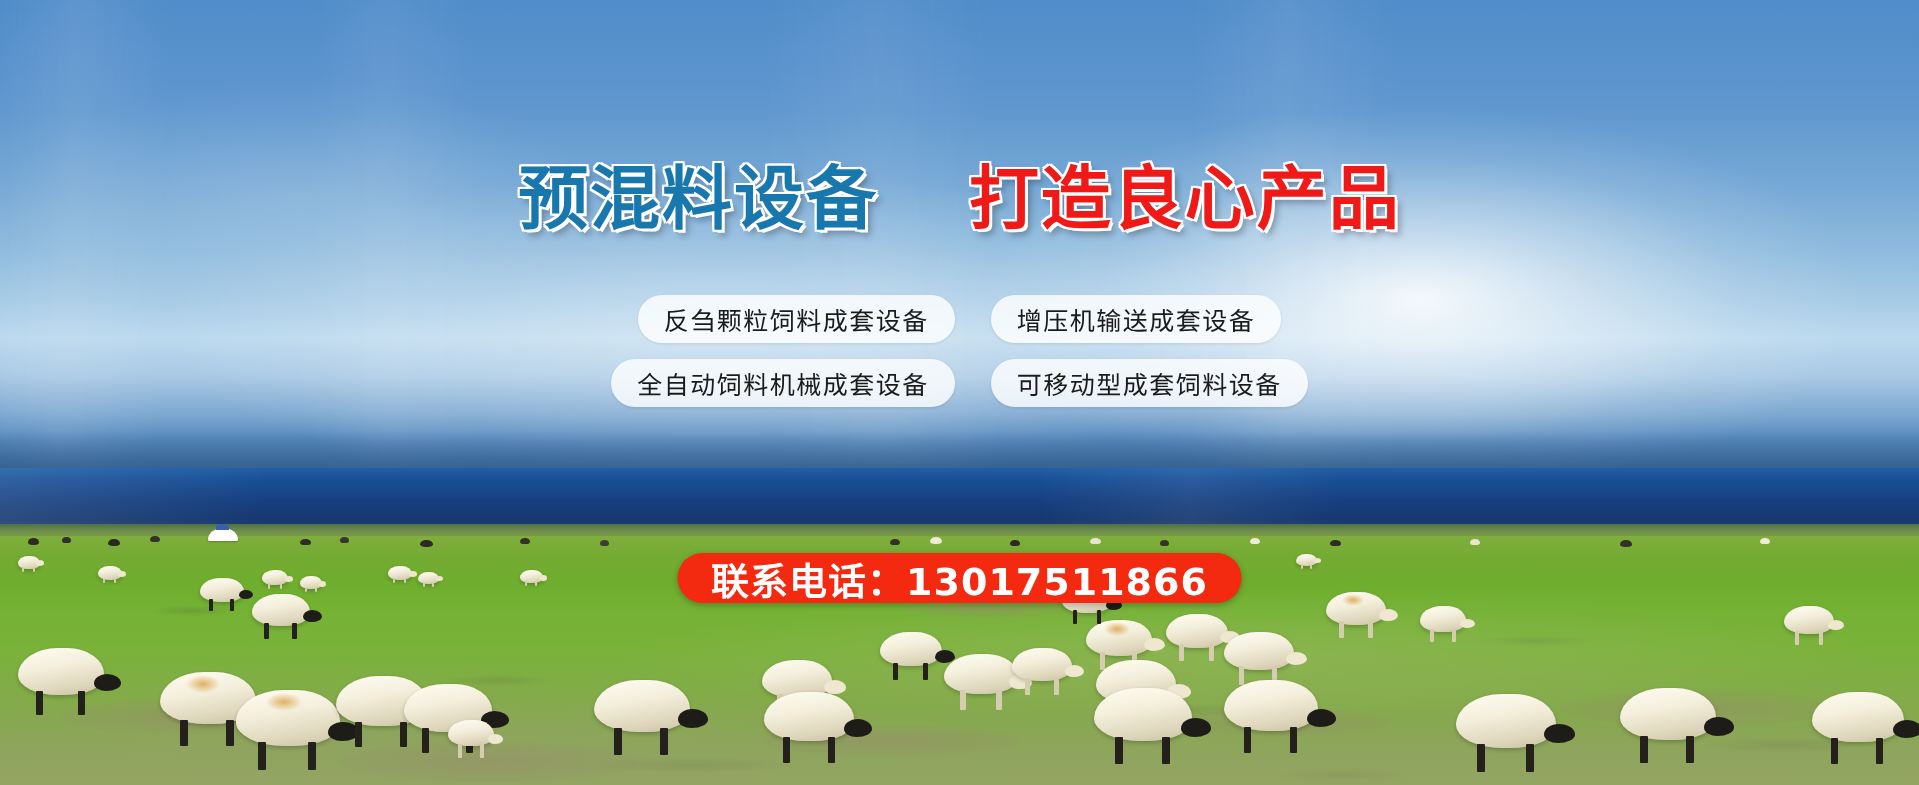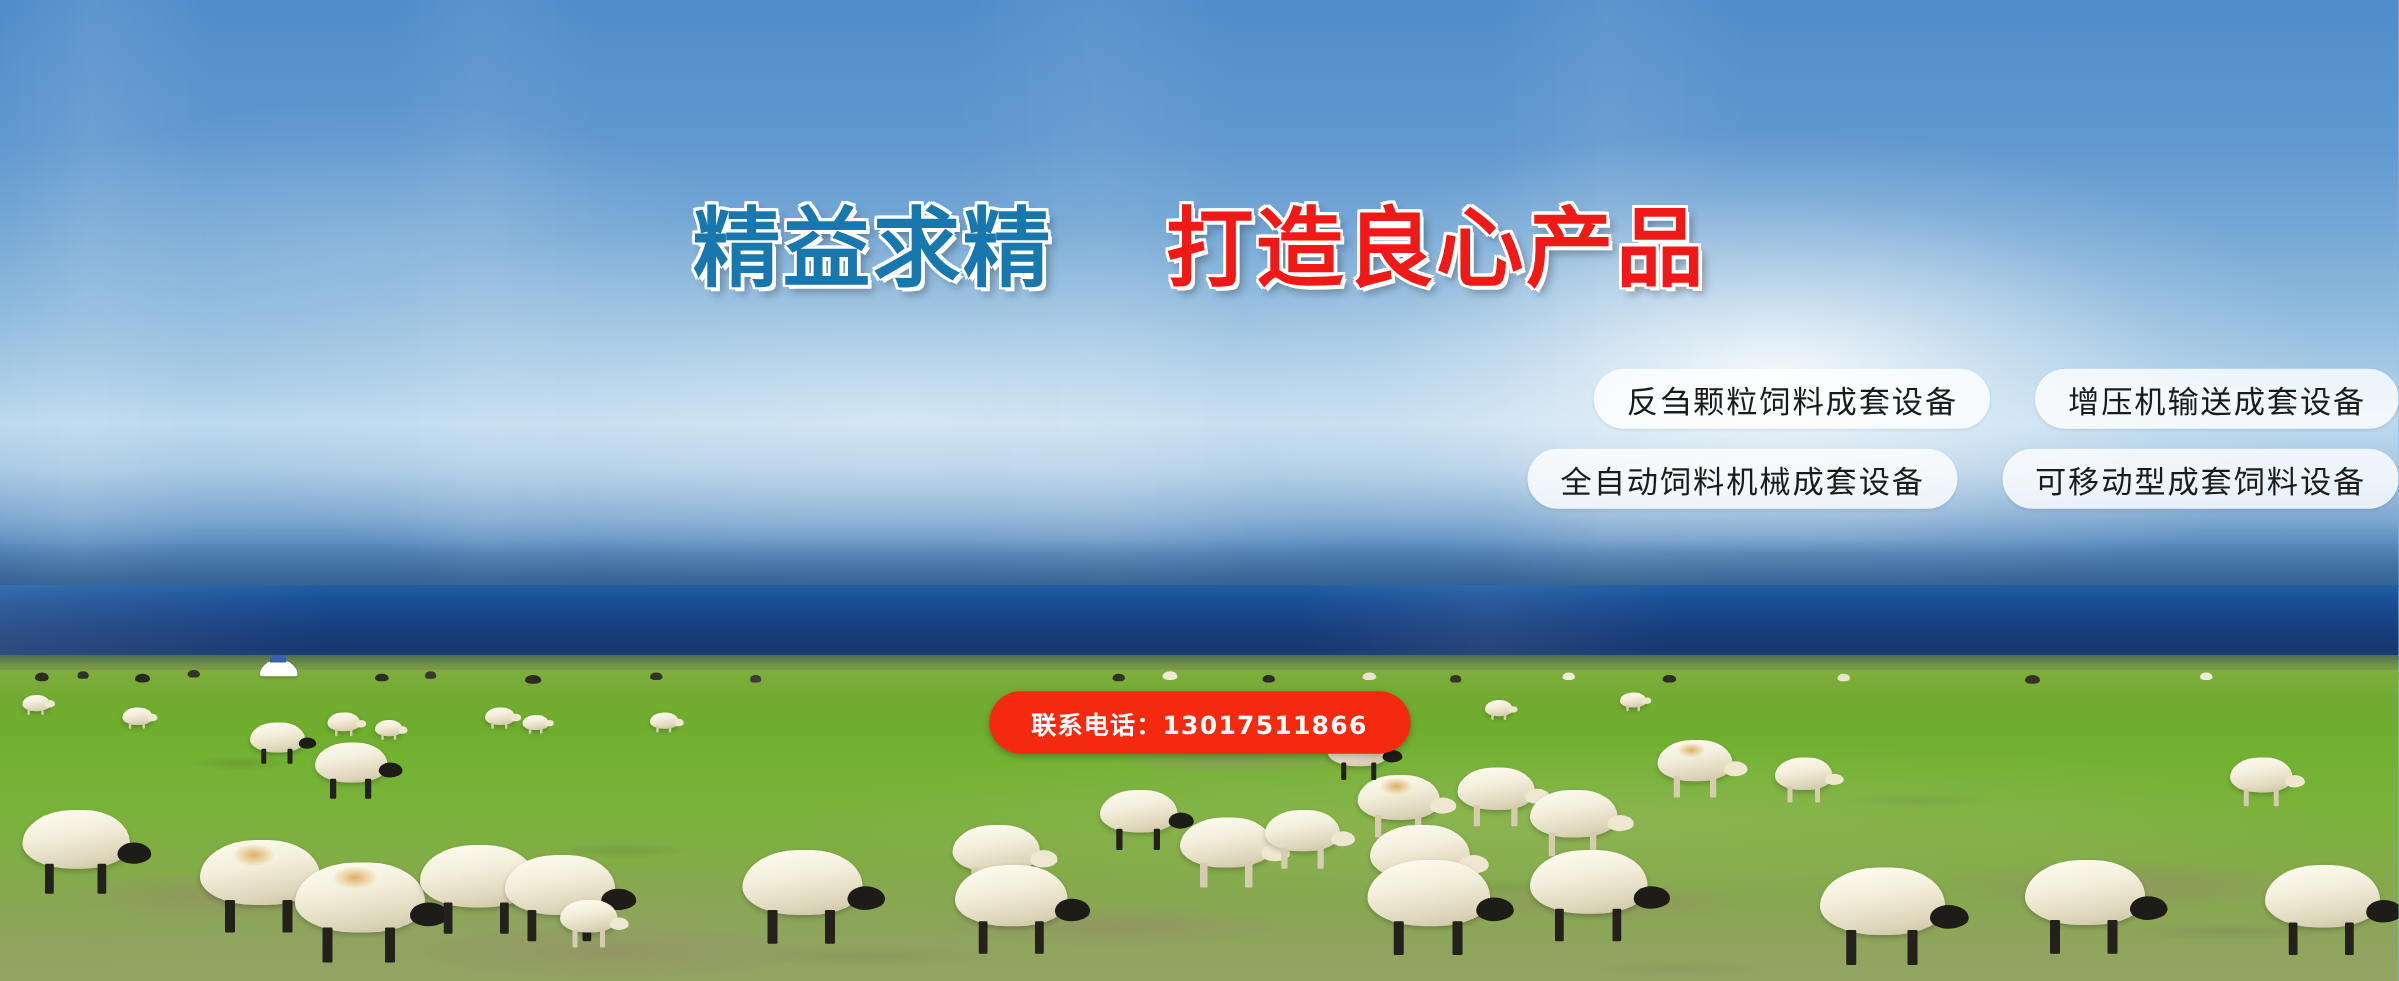--- a/index.html
+++ b/index.html
@@ -181,21 +181,21 @@
        3px 3px 0 #ffffff, 5px 6px 7px rgba(0,0,0,0.30);
   }
 
   .pill-rows {
     position: absolute;
     left: 0; top: 295px;
     width: 1919px;
   }
   .pill-row {
     display: flex;
-    justify-content: flex-end;
+    justify-content: center;
     align-items: center;
     gap: 36px;
     margin-bottom: 16px;
   }
   .pill {
     display: inline-flex;
     align-items: center;
     justify-content: center;
     height: 48px;
     padding: 0 26px;
@@ -220,21 +220,21 @@
     justify-content: center;
     height: 50px;
     padding: 0 34px;
     border-radius: 25px;
     background: #f32a10;
     box-shadow: 0 2px 6px rgba(0,0,0,0.28);
   }
   .phone-banner .phone-text {
     color: #ffffff;
     font-family: "DejaVu Sans", "Liberation Sans", sans-serif;
-    font-size: 20px;
+    font-size: 38px;
     font-weight: 700;
     letter-spacing: 1px;
     white-space: nowrap;
   }
 </style>
 </head>
 <body>
 
 <div class="banner">
 
@@ -510,21 +510,21 @@
       <div class="body"></div>
       <div class="head" style="right:-18px; top:28px; width:29px; height:18px;"></div>
       <div class="leg" style="left:19px; top:46px; width:7px; height:26px;"></div>
       <div class="leg" style="left:64px; top:46px; width:7px; height:26px;"></div>
     </div>
   </div>
 
   <div class="content">
 
     <div class="headline">
-      <span class="seg seg-blue">精益求精</span>
+      <span class="seg seg-blue">预混料设备</span>
       <span class="gap"></span>
       <span class="seg seg-red">打造良心产品</span>
     </div>
 
     <div class="pill-rows">
 
       <div class="pill-row">
         <div class="pill">反刍颗粒饲料成套设备</div>
         <div class="pill">增压机输送成套设备</div>
       </div>

